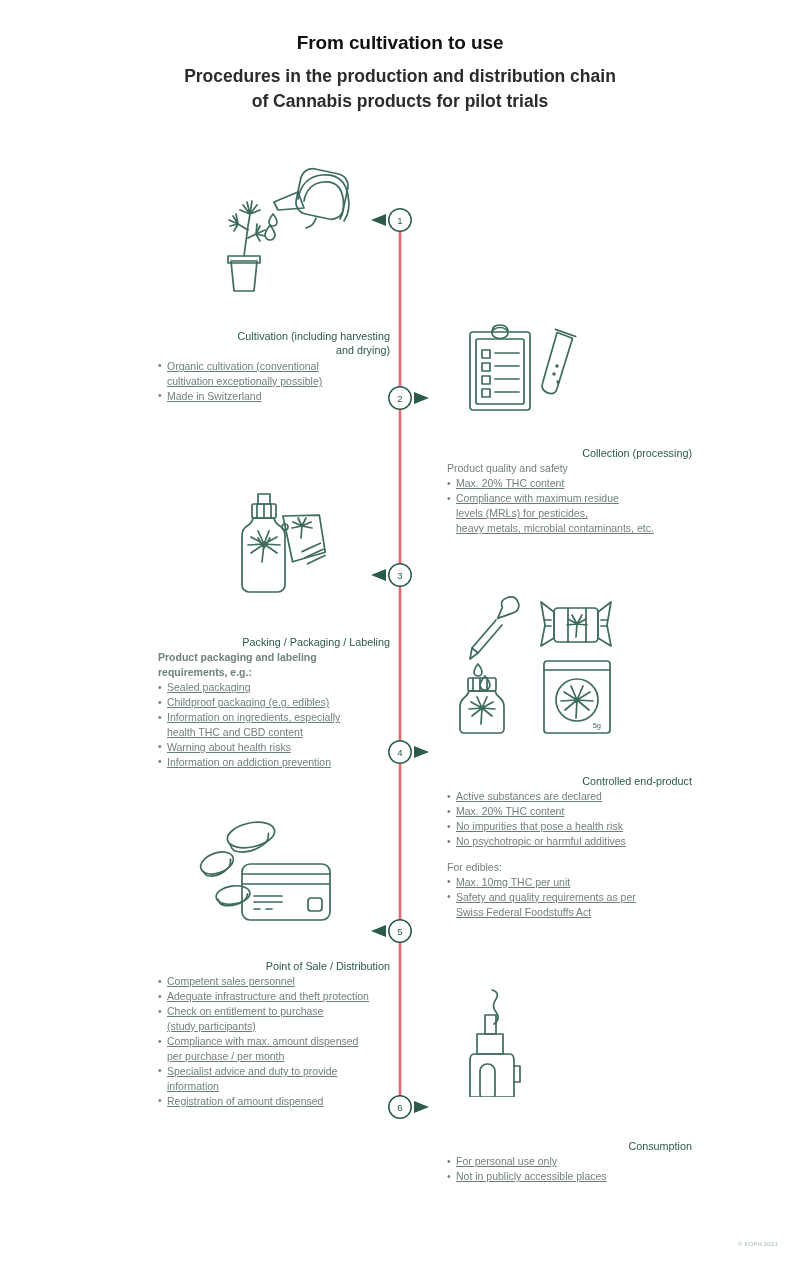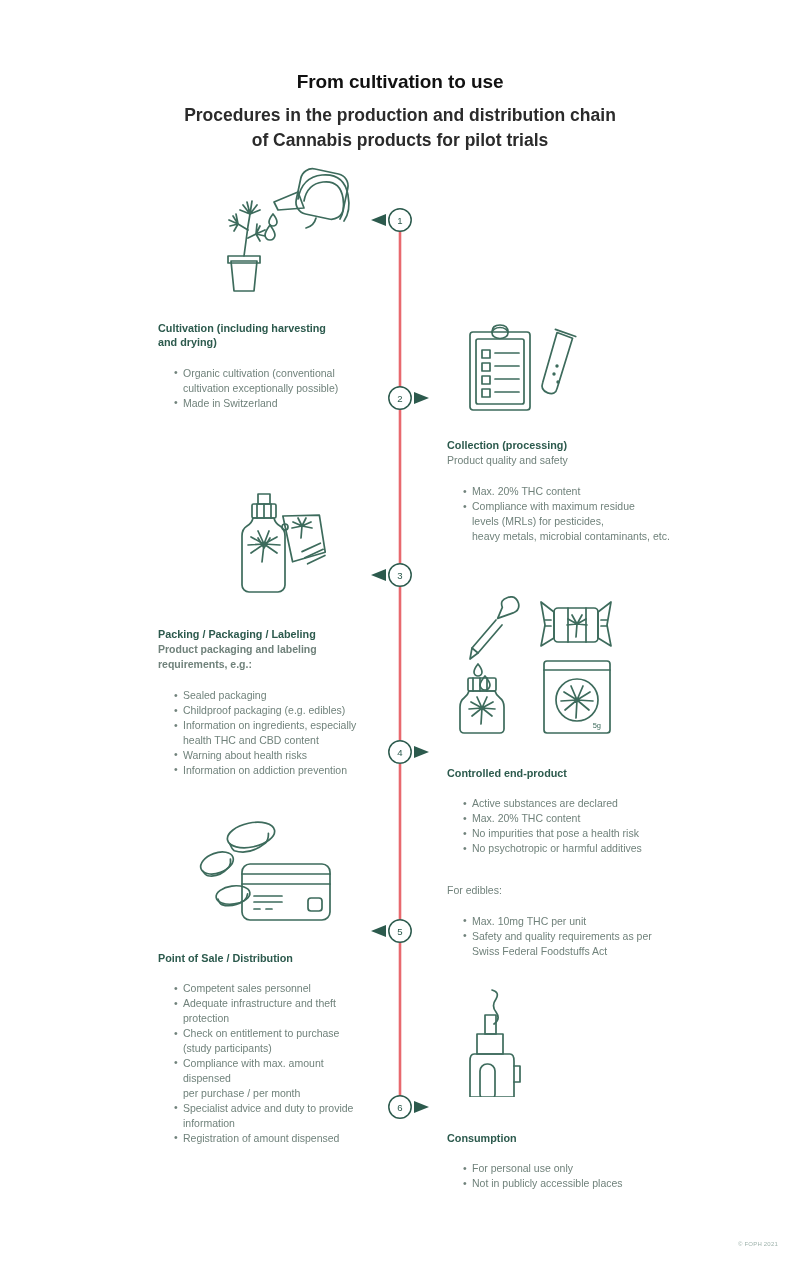--- a/index.html
+++ b/index.html
@@ -7,45 +7,45 @@
   body {
     width:800px; height:1280px;
     background:#ffffff;
     font-family:"Liberation Sans", sans-serif;
     color:#6a7d76;
     position:relative;
     overflow:hidden;
   }
 
   
-  #title-block { padding-top:32px; text-align:center;margin-top:39px; }
+  #title-block { padding-top:32px; text-align:center; }
   #main-title {
     font-size:19px; font-weight:bold; color:#111111;
     letter-spacing:-0.1px; line-height:1.2;
   }
   #subtitle {
     margin-top:9px; font-size:17.5px; font-weight:bold;
     color:#2b2b2b; line-height:1.45;
   }
 
   
   #timeline {
     position:absolute; left:0; top:0; width:800px; height:1280px;
     pointer-events:none;
   }
   .txt { position:absolute; width:232px; }
   .txt.right { width:245px; }
   .step-title {
-    font-size:10.8px; font-weight:bold; color:#2c5a4d;
-    line-height:1.34; margin:8px 0 1px 0;
+    font-size:10.8px; font-weight:normal; color:#2c5a4d;
+    line-height:1.34; margin:16px 0 1px 0;text-align:right;
   }
   .lead {
     font-size:10.5px; color:#70827b; line-height:1.42; margin:0;
   }
-  ul.bullets { list-style:none; margin:16px; padding:0; }
+  ul.bullets { list-style:none; margin:0; padding:0;text-decoration:underline; }
   ul.bullets li {
     font-size:10.5px; color:#70827b; line-height:1.42;
     padding-left:9px; position:relative;
   }
   ul.bullets li::before {
     content:"\2022"; position:absolute; left:0; top:-0.5px; color:#70827b;
   }
   ul.bullets li .cont { display:block; }
   .spacer { height:11px; }
 

